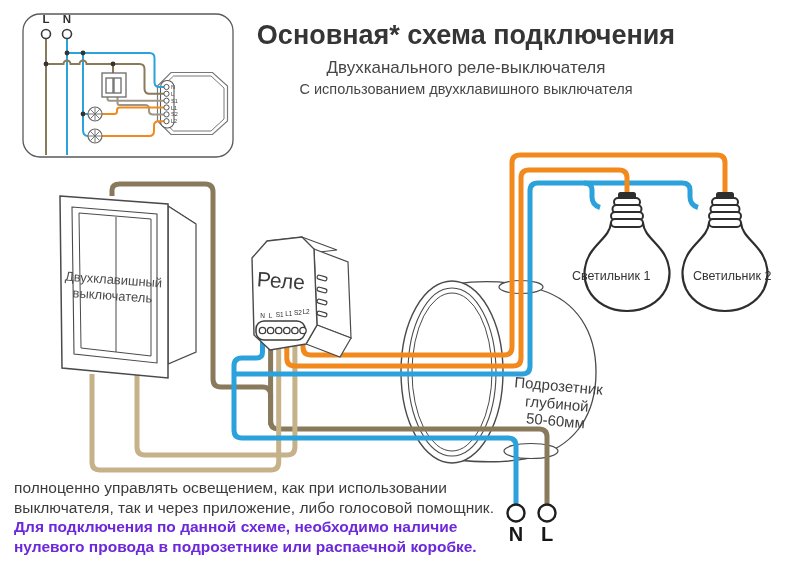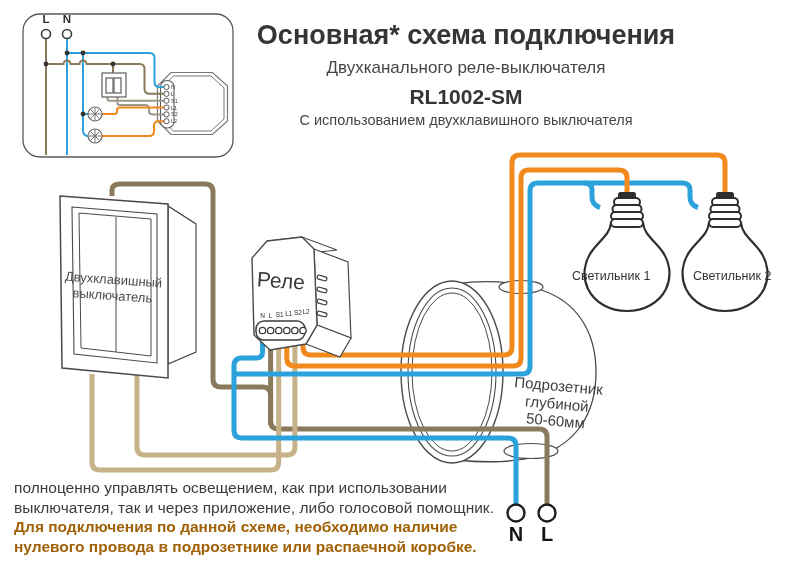--- a/index.html
+++ b/index.html
@@ -20,21 +20,21 @@
     color:#3a3a3a;transform:rotate(4deg);}
   .jbox-label{left:498px;top:377px;width:118px;text-align:center;font-size:15px;
     line-height:1.18;color:#3f3f3f;transform:rotate(5deg);}
   .lamp-label{top:269px;width:110px;text-align:left;font-size:12.5px;color:#333;}
   .lamp1{left:572px;} .lamp2{left:693px;}
   .supply-label{top:523px;width:30px;text-align:center;font-size:20px;font-weight:bold;color:#161616;}
   .supply-n{left:501px;} .supply-l{left:532px;}
   .inset-label{top:13px;width:16px;text-align:center;font-size:11.5px;font-weight:bold;color:#2e2e2e;}
   .inset-l{left:38px;} .inset-n{left:59px;}
   .footnote{left:14px;top:478px;width:560px;font-size:15.5px;line-height:19.5px;color:#3c3c3c;}
-  .footnote .b{font-weight:bold;color:#a16207;}
+  .footnote .b{font-weight:bold;color:#6d28d9;}
 </style>
 </head>
 <body>
 
 <div class="stage">
 
   <svg width="800" height="562" viewBox="0 0 800 562">
 
     <g fill="none">
       <rect x="23" y="14" width="210" height="143" rx="17" stroke="#5a5a5a" stroke-width="1.3" fill="#fff"></rect>
@@ -190,21 +190,20 @@
 
     <g>
       <circle cx="516" cy="513" r="8.5" fill="#fff" stroke="#1e1e1e" stroke-width="2.4"></circle>
       <circle cx="547" cy="513" r="8.5" fill="#fff" stroke="#1e1e1e" stroke-width="2.4"></circle>
     </g>
   </svg>
 
   <div class="ovl title-block">
     <div class="title-h">Основная* схема подключения</div>
     <div class="title-s1">Двухканального реле-выключателя</div>
-    <div class="title-model">RL1002-SM</div>
     <div class="title-s2">С использованием двухклавишного выключателя</div>
   </div>
 
   <div class="ovl inset-label inset-l">L</div>
   <div class="ovl inset-label inset-n">N</div>
 
   <div class="ovl switch-label">
     <div>Двухклавишный</div>
     <div>выключатель</div>
   </div>

